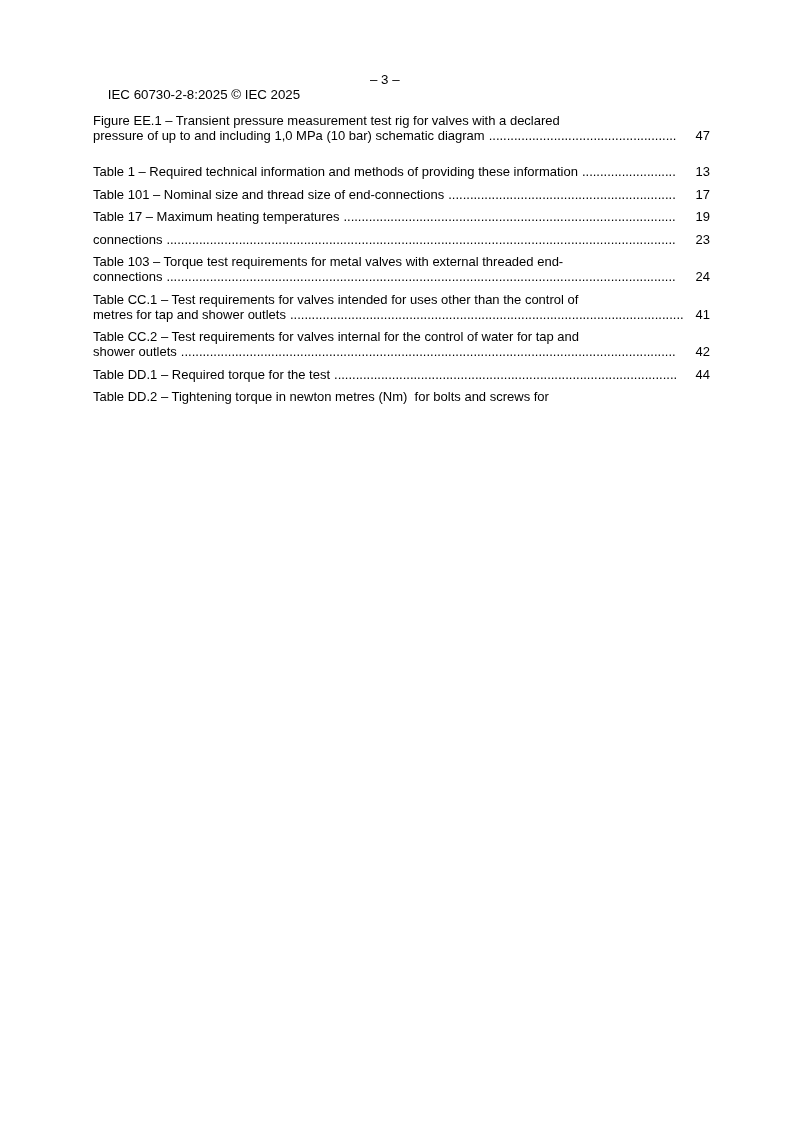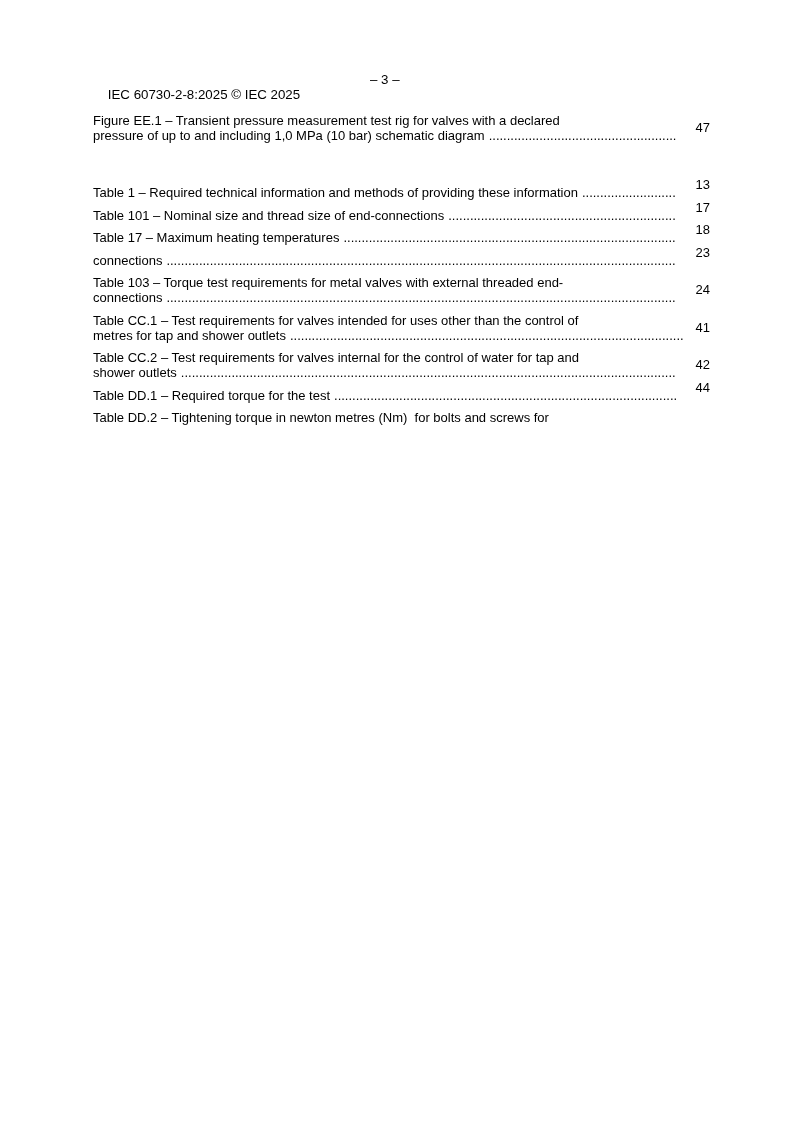--- a/index.html
+++ b/index.html
@@ -24,41 +24,41 @@
     font-size: 13.3px;
     line-height: 15px;
     white-space: pre;
   }
   .page-marker {
     position: absolute;
     left: 277px;
     top: 0;
   }
   .toc-figures { margin-top: 26px; }
-  .toc-tables  { margin-top: 42px; }
+  .toc-tables  { margin-top: 21px; }
   .toc-entry {
     font-size: 13px;
     line-height: 15px;
     margin-bottom: 7.5px;
   }
   .toc-line { min-height: 15px; }
   .toc-last {
     position: relative;
     padding-right: 18px; 
   }
   .toc-text { white-space: pre-wrap; }
   .toc-dots {
     display: inline-block;
     margin-left: 4px;
     white-space: nowrap;
   }
   .toc-page {
     position: absolute;
     right: 0;
-    bottom: 8px;
+    bottom: 0;
     line-height: 15px;
   }
 </style>
 </head>
 <body>
 
 <div class="page">
 
   <header class="page-header">
     <span class="doc-ref">IEC 60730-2-8:2025 © IEC 2025</span>
@@ -78,21 +78,21 @@
 
     <div class="toc-entry">
       <div class="toc-line toc-last"><span class="toc-text">Table 1 – Required technical information and methods of providing these information</span><span class="toc-dots">..........................</span><span class="toc-page">13</span></div>
     </div>
 
     <div class="toc-entry">
       <div class="toc-line toc-last"><span class="toc-text">Table 101 – Nominal size and thread size of end-connections</span><span class="toc-dots">...............................................................</span><span class="toc-page">17</span></div>
     </div>
 
     <div class="toc-entry">
-      <div class="toc-line toc-last"><span class="toc-text">Table 17 – Maximum heating temperatures</span><span class="toc-dots">............................................................................................</span><span class="toc-page">18</span></div>
+      <div class="toc-line toc-last"><span class="toc-text">Table 17 – Maximum heating temperatures</span><span class="toc-dots">............................................................................................</span><span class="toc-page">19</span></div>
     </div>
 
     <div class="toc-entry">
       <div class="toc-line toc-last"><span class="toc-text">connections</span><span class="toc-dots">.............................................................................................................................................</span><span class="toc-page">23</span></div>
     </div>
 
     <div class="toc-entry">
       <div class="toc-line"><span class="toc-text">Table 103 – Torque test requirements for metal valves with external threaded end-</span></div>
       <div class="toc-line toc-last"><span class="toc-text">connections</span><span class="toc-dots">.............................................................................................................................................</span><span class="toc-page">24</span></div>
     </div>

